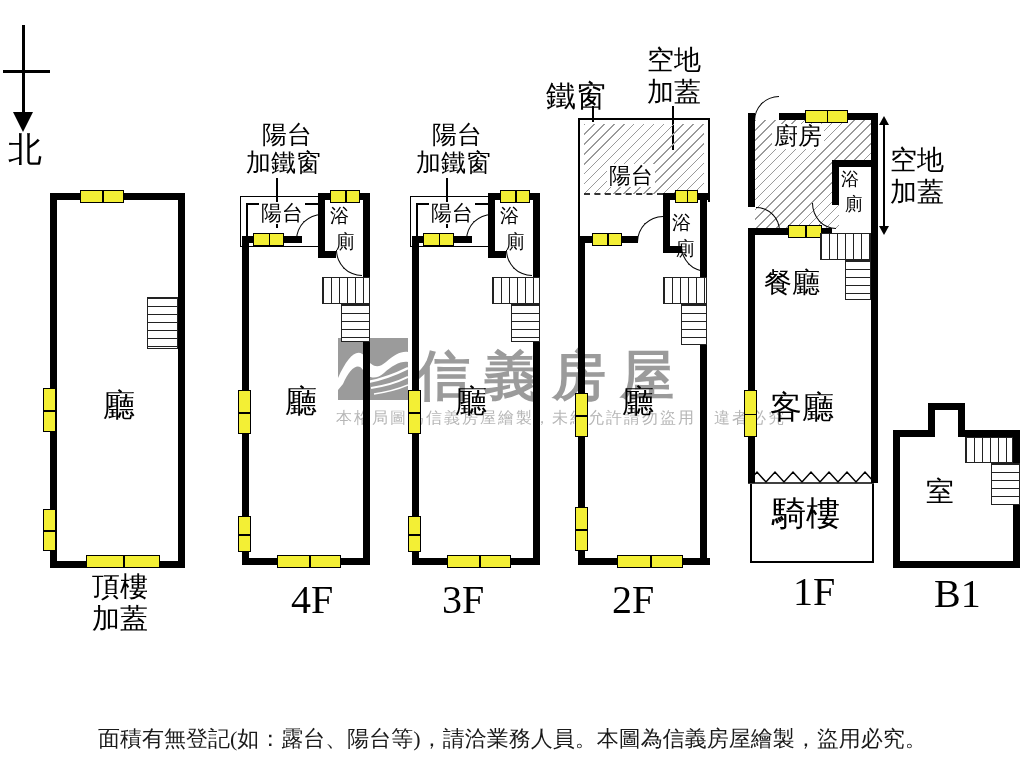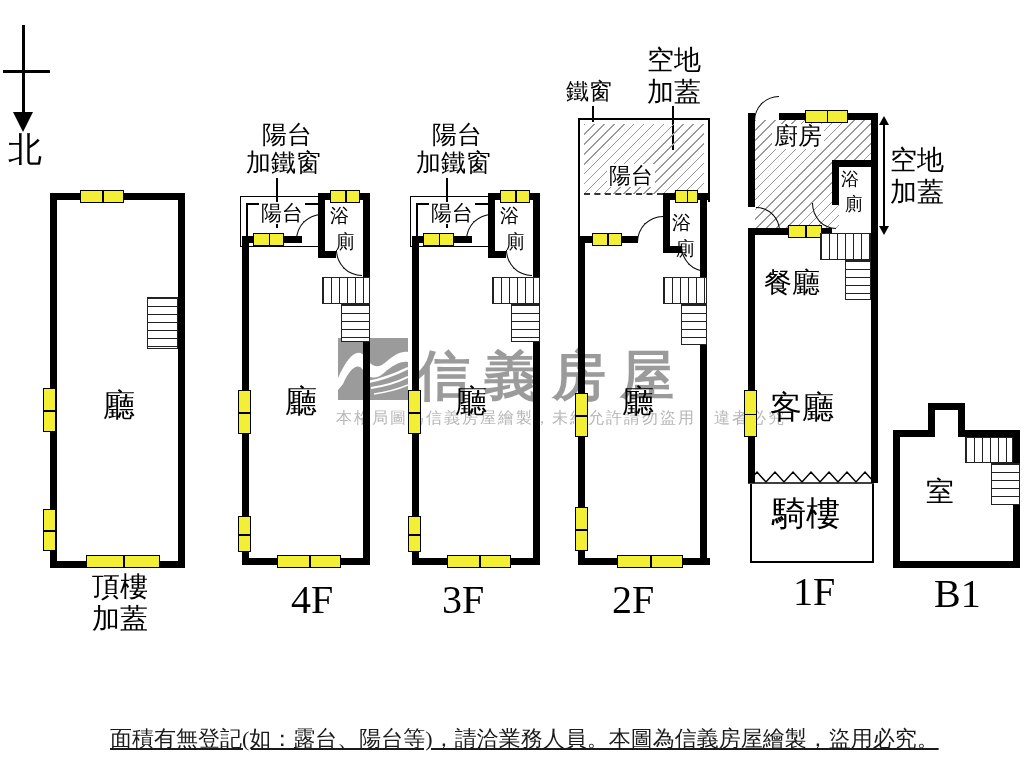--- a/index.html
+++ b/index.html
@@ -127,21 +127,21 @@
     <div class="win win-h" style="left:447px;top:555px;width:64px;height:13px;"></div>
     <div class="win win-v" style="left:408px;top:390px;width:13px;height:44px;"></div>
     <div class="win win-v" style="left:408px;top:516px;width:13px;height:36px;"></div>
     <div class="stairs-h" style="left:492px;top:277px;width:48px;height:27px;"></div>
     <div class="stairs-v" style="left:511px;top:304px;width:29px;height:38px;"></div>
     <div class="lbl" style="left:455px;top:385px;font-size:32px;">廳</div>
     <div class="caption" style="left:442px;top:576px;">3F</div>
   </div>
 
   <div class="g z2">
-    <div class="lbl" style="left:566px;top:80px;font-size:23px;">鐵窗</div>
+    <div class="lbl" style="left:546px;top:80px;font-size:30px;">鐵窗</div>
     <div class="leader" style="left:592px;top:106px;height:16px;"></div>
     <div class="lbl" style="left:647px;top:46px;font-size:27px;">空地</div>
     <div class="lbl" style="left:647px;top:78px;font-size:27px;">加蓋</div>
     <div class="leader" style="left:672px;top:106px;height:44px;"></div>
     <div class="thin" style="left:578px;top:118px;width:132px;height:2px;"></div>
     <div class="thin" style="left:578px;top:118px;width:2px;height:120px;"></div>
     <div class="thin" style="left:708px;top:118px;width:2px;height:84px;"></div>
     <div class="hatch" style="left:584px;top:124px;width:120px;height:70px;"></div>
     <div class="dashed" style="left:584px;top:193px;width:79px;height:2px;"></div>
     <div class="lbl chip" style="left:607px;top:164px;font-size:22px;">陽台</div>
@@ -216,16 +216,16 @@
     <div class="wall" style="left:928px;top:403px;width:37px;height:7px;"></div>
     <div class="wall" style="left:958px;top:403px;width:7px;height:34px;"></div>
     <div class="wall" style="left:958px;top:430px;width:62px;height:7px;"></div>
     <div class="stairs-h" style="left:965px;top:437px;width:48px;height:26px;"></div>
     <div class="stairs-v" style="left:991px;top:463px;width:29px;height:42px;"></div>
     <div class="lbl" style="left:926px;top:477px;font-size:28px;">室</div>
     <div class="caption" style="left:934px;top:570px;">B1</div>
   </div>
 
   <div class="g z3">
-    <div class="disc" style="left:110px;top:724px;text-decoration:underline;">面積有無登記(如：露台、陽台等)，請洽業務人員。本圖為信義房屋繪製，盜用必究。</div>
+    <div class="disc" style="left:98px;top:724px;">面積有無登記(如：露台、陽台等)，請洽業務人員。本圖為信義房屋繪製，盜用必究。</div>
   </div>
 
 </div>
 
 </body></html>

